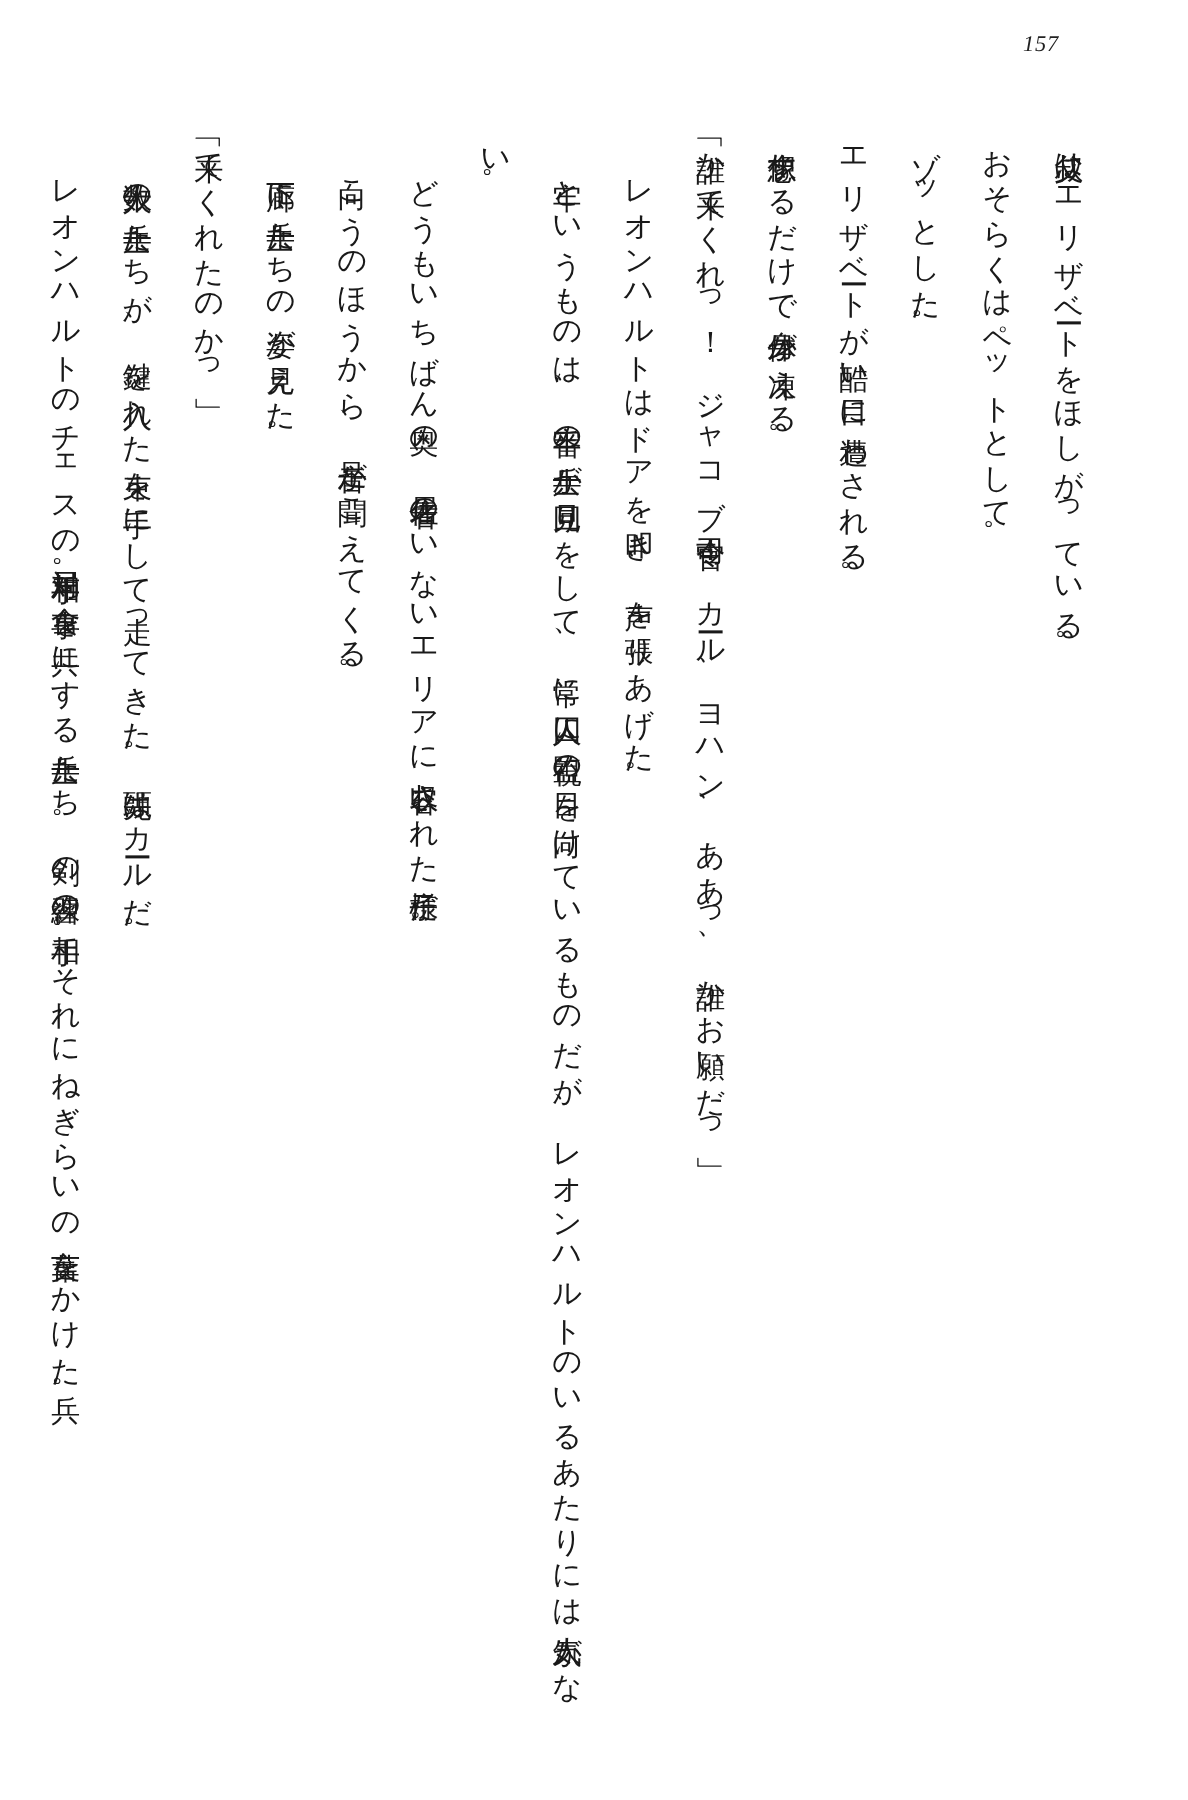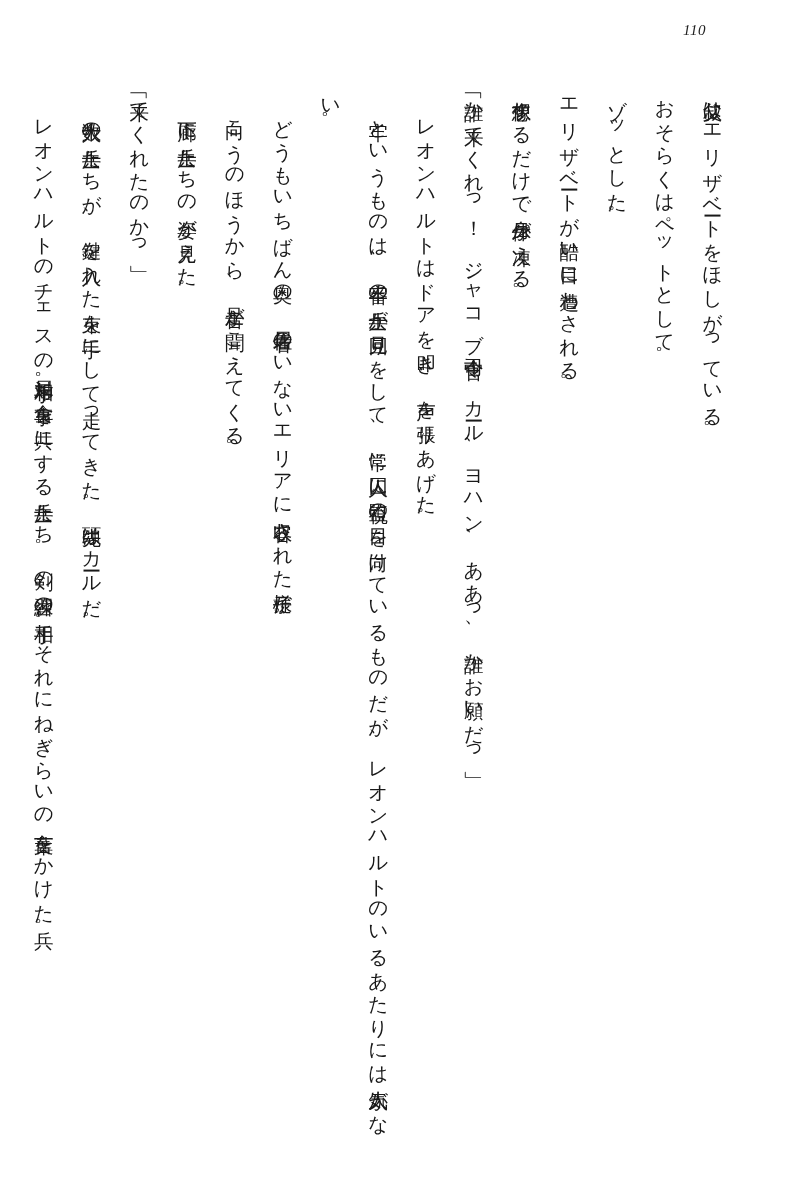--- a/index.html
+++ b/index.html
@@ -60,21 +60,21 @@
   }
   .text-block p.indent {
     text-indent: 1em;
   }
 </style>
 </head>
 <body>
 
 <div id="page">
 
-  <div class="page-number">110</div>
+  <div class="page-number">157</div>
 
   <div class="text-block" id="text-block">
       <p>叔父はエリザベートをほしがっている。</p>
       <p>おそらくはペットとして。</p>
       <p>ゾッとした。</p>
       <p>エリザベートが酷い目に遭わされる。</p>
       <p>想像するだけで身体が凍える。</p>
       <p>「誰か来てくれっ！　ジャコブ司令官！　カール、ヨハン、ああっ、誰かお願いだっ」</p>
       <p class="indent">レオンハルトはドアを叩き、声を張りあげた。</p>
       <p class="indent">牢というものは、牢番の兵士が見回りをして、常に囚人に監視の目を向けているものだが、レオンハルトのいるあたりには人気がない。</p>

